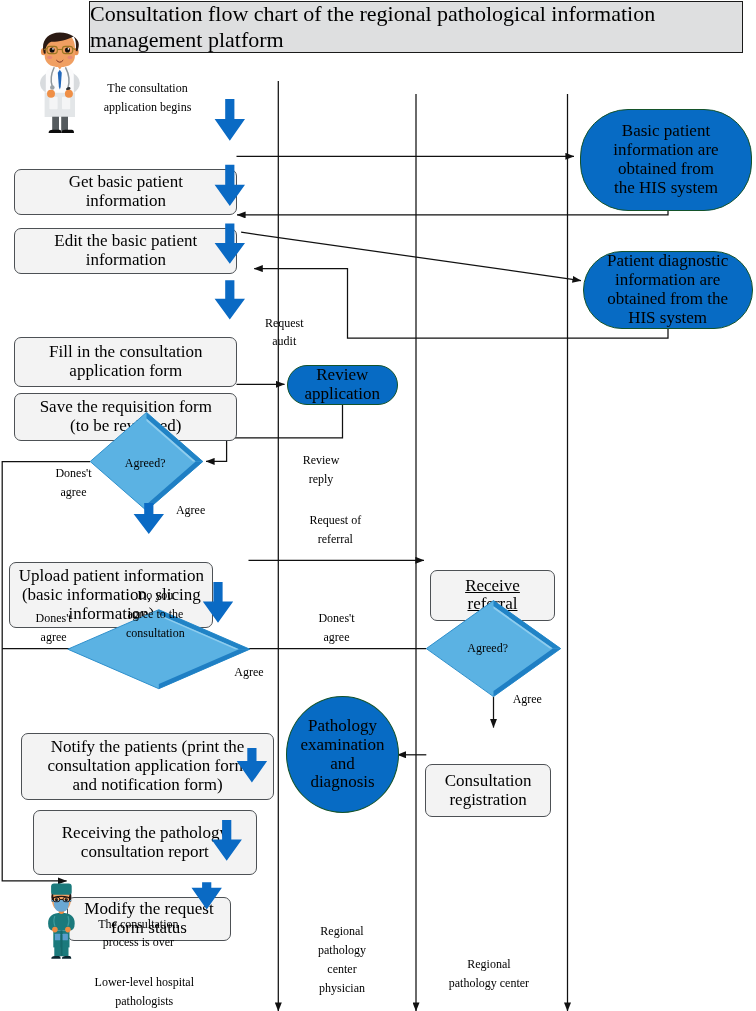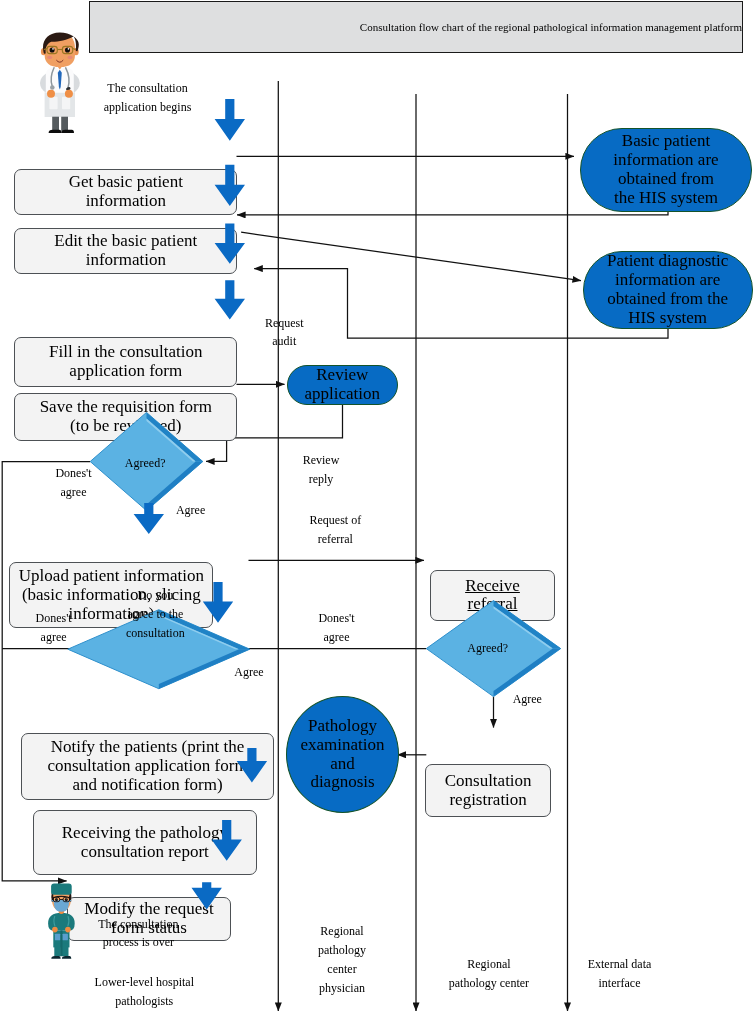--- a/index.html
+++ b/index.html
@@ -7,22 +7,22 @@
        font-family:"Liberation Serif","DejaVu Serif",serif;}
   #root{position:relative;width:756px;height:1011px;background:#fff;}
   svg.layer{position:absolute;left:0;top:0;pointer-events:none;}
   .proc{position:absolute;box-sizing:border-box;background:#f3f3f3;
         border:1.25px solid #4d5155;border-radius:7px;
         display:flex;align-items:center;justify-content:center;text-align:center;
         font-size:17px;line-height:18.9px;color:#000;white-space:pre-line;margin-top:36px;}
   .lbl{position:absolute;font-size:12px;line-height:18.9px;color:#000;
        text-align:center;white-space:pre-line;}
   .titlebox{position:absolute;box-sizing:border-box;background:#dedfe0;
-        border:1.6px solid #1a1a1a;display:flex;align-items:center;justify-content:flex-end;
-        font-size:11px;color:#000;}
+        border:1.6px solid #1a1a1a;display:flex;align-items:center;justify-content:center;
+        font-size:22px;color:#000;}
   .ell{position:absolute;box-sizing:border-box;background:#076bc4;
         border:1.3px solid #14532a;display:flex;align-items:center;justify-content:center;
         text-align:center;font-size:17px;line-height:18.9px;color:#000;white-space:pre-line;}
 </style>
 </head>
 <body>
 
 <div id="root">
 
   <svg class="layer" width="756" height="1011" viewBox="0 0 756 1011">
@@ -103,21 +103,21 @@
 form status</span></div>
 
   <div class="proc" style="left:430px;top:533.6px;width:125px;height:51.7px;text-decoration:underline;">
     <span>Receive
 referral</span></div>
 
   <div class="proc" style="left:424.9px;top:728.3px;width:126.5px;height:52.6px;">
     <span>Consultation
 registration</span></div>
 
-  <div class="ell" style="left:580px;top:109.3px;width:172px;height:84px;border-radius:48px;margin-top:19px;">
+  <div class="ell" style="left:580px;top:109.3px;width:172px;height:102px;border-radius:48px;">
     <span>Basic patient
 information are
 obtained from
 the HIS system</span></div>
 
   <div class="ell" style="left:582.6px;top:251px;width:170px;height:78px;border-radius:43px;">
     <span>Patient diagnostic
 information are
 obtained from the
 HIS system</span></div>
@@ -311,16 +311,14 @@
   </svg>
 
   <div class="lbl" style="left:74.3px;top:973px;width:140px;white-space:pre;">Lower-level hospital
 pathologists</div>
   <div class="lbl" style="left:302px;top:922px;width:80px;white-space:pre;">Regional
 pathology
 center
 physician</div>
   <div class="lbl" style="left:428.9px;top:955.3px;width:120px;white-space:pre;">Regional
 pathology center</div>
-  <div class="lbl" style="left:574.5px;top:955.1px;width:90px;white-space:pre;">External data
-interface</div>
 
 </div>
 
 </body></html>

